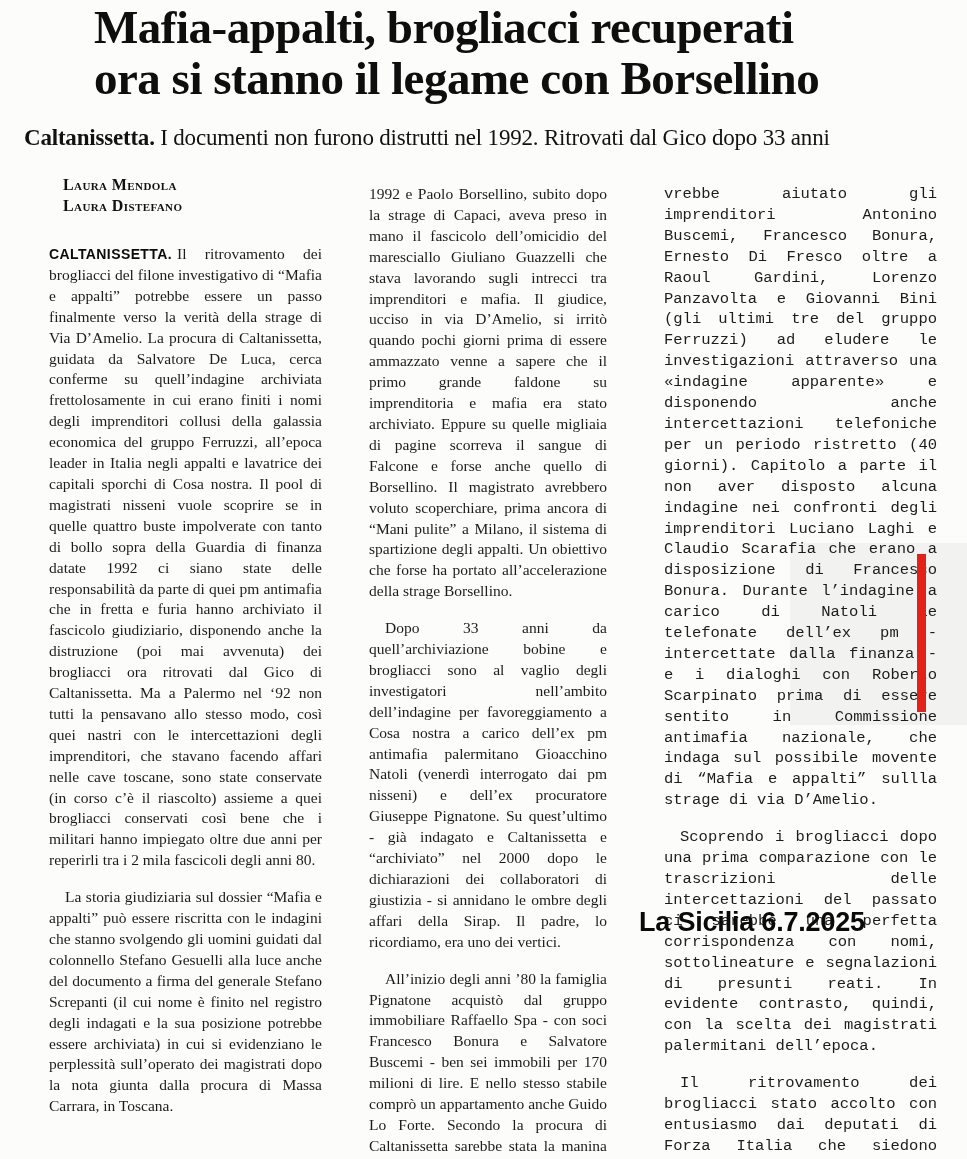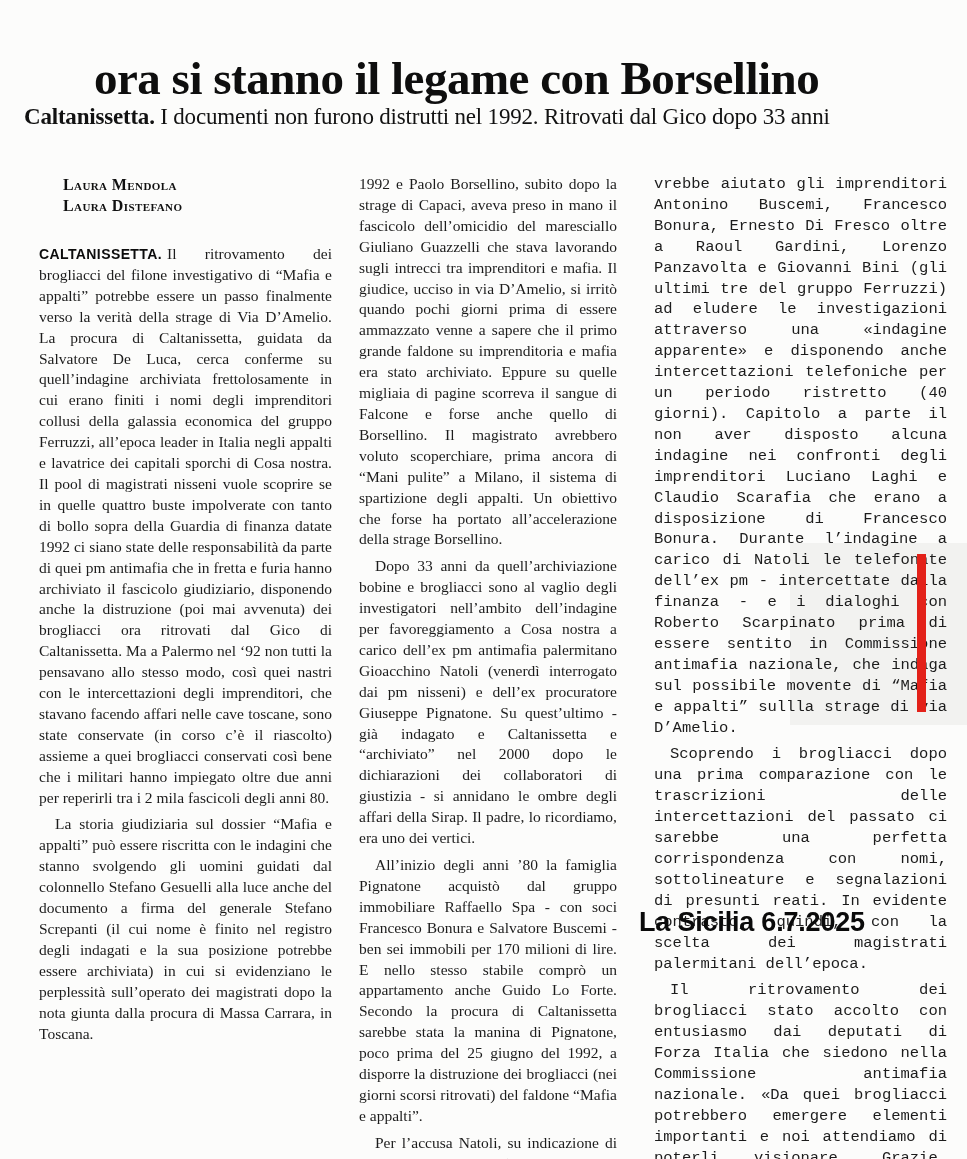--- a/index.html
+++ b/index.html
@@ -8,38 +8,38 @@
     background:#fcfcfb; overflow:hidden;
     color:#161616;
     font-family:"Liberation Serif", serif;
   }
   .headline {
     position:absolute; left:94px; top:2px; margin:0; width:800px;
     font:700 47px/51px "Liberation Serif", serif;
     letter-spacing:-0.5px; color:#0e0e0e;
   }
   .deck {
-    position:absolute; left:24px; top:103px;
+    position:absolute; left:24px; top:124px;
     font:400 23px/28px "Liberation Serif", serif;
     white-space:nowrap; color:#121212; letter-spacing:-0.2px;
   }
   .deck .deck-lead { font-weight:700; }
   .grey-wash {
     position:absolute; left:790px; top:543px; width:177px; height:182px;
     background:#f2f2f0; z-index:0;
   }
   .col {
     position:absolute; top:168px; z-index:1;
     text-align:justify; color:#1c1c1c;
     font:400 15.5px/20.9px "Liberation Serif", serif;
   }
   .col-1 { left:33px;  width:305px; }
   .col-2 { left:353px; width:270px; }
   .col-3 { left:648px; width:305px;font-family:Liberation Mono, monospace; }
-  .col p { margin:6px; }
+  .col p { margin:16px; }
   .col p.indent { text-indent:16px; }
   .byline {
     margin:6px 0 28px 30px;
     font:700 16px/21px "Liberation Serif", serif;
     font-variant:small-caps; letter-spacing:0.4px; color:#111;
   }
   .dateline {
     font:700 14px "Liberation Sans", sans-serif;
     letter-spacing:0.4px; margin-right:5px; color:#0c0c0c;
   }
@@ -51,21 +51,21 @@
     position:absolute; left:639px; top:906px;
     font:700 27px/32px "Liberation Sans", sans-serif;
     letter-spacing:-0.2px; color:#0a0a0a; z-index:2;
   }
 </style>
 </head>
 <body>
 
 <div class="page">
 
-  <h1 class="headline"><br><span>ora si stanno il legame con Borsellino</span></h1>
+  <h1 class="headline"><span>Mafia-appalti, brogliacci recuperati</span><br><span>ora si stanno il legame con Borsellino</span></h1>
 
   <div class="deck"><span class="deck-lead">Caltanissetta.</span><span> I documenti non furono distrutti nel 1992. Ritrovati dal Gico dopo 33 anni</span></div>
 
   <div class="grey-wash"></div>
 
   <div class="col col-1">
     <div class="byline">
       <div>Laura Mendola</div>
       <div>Laura Distefano</div>
     </div>

